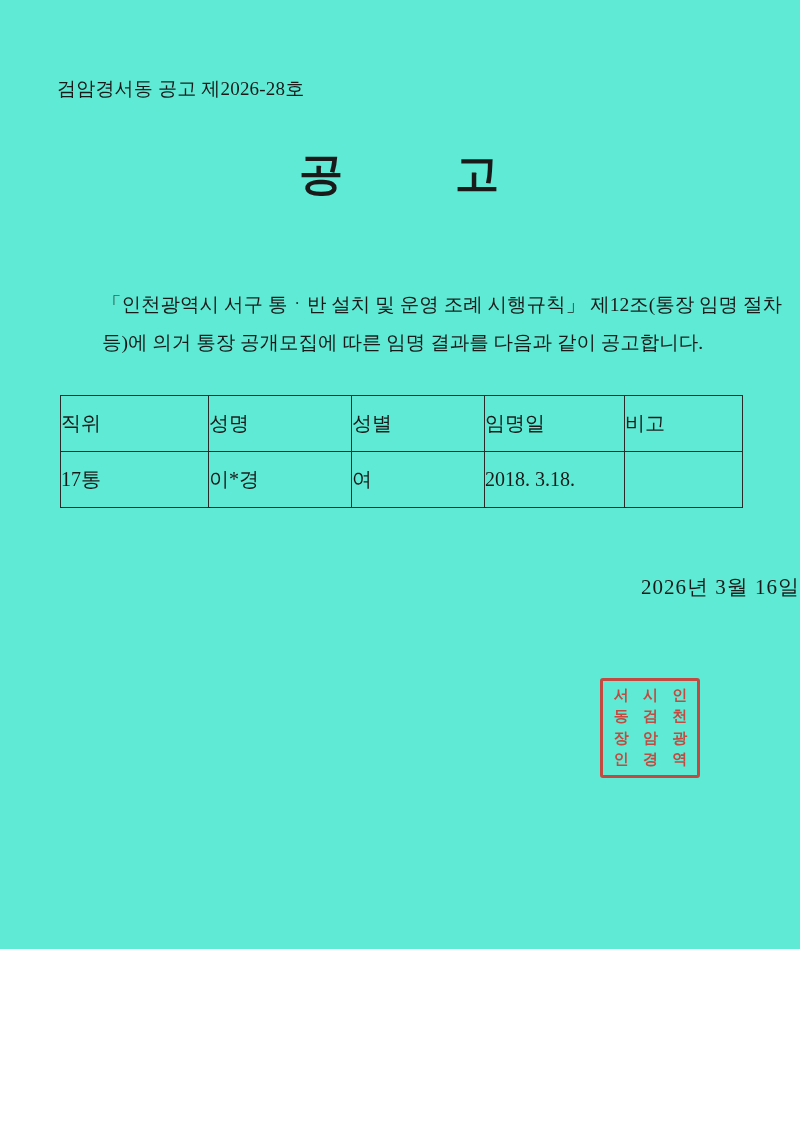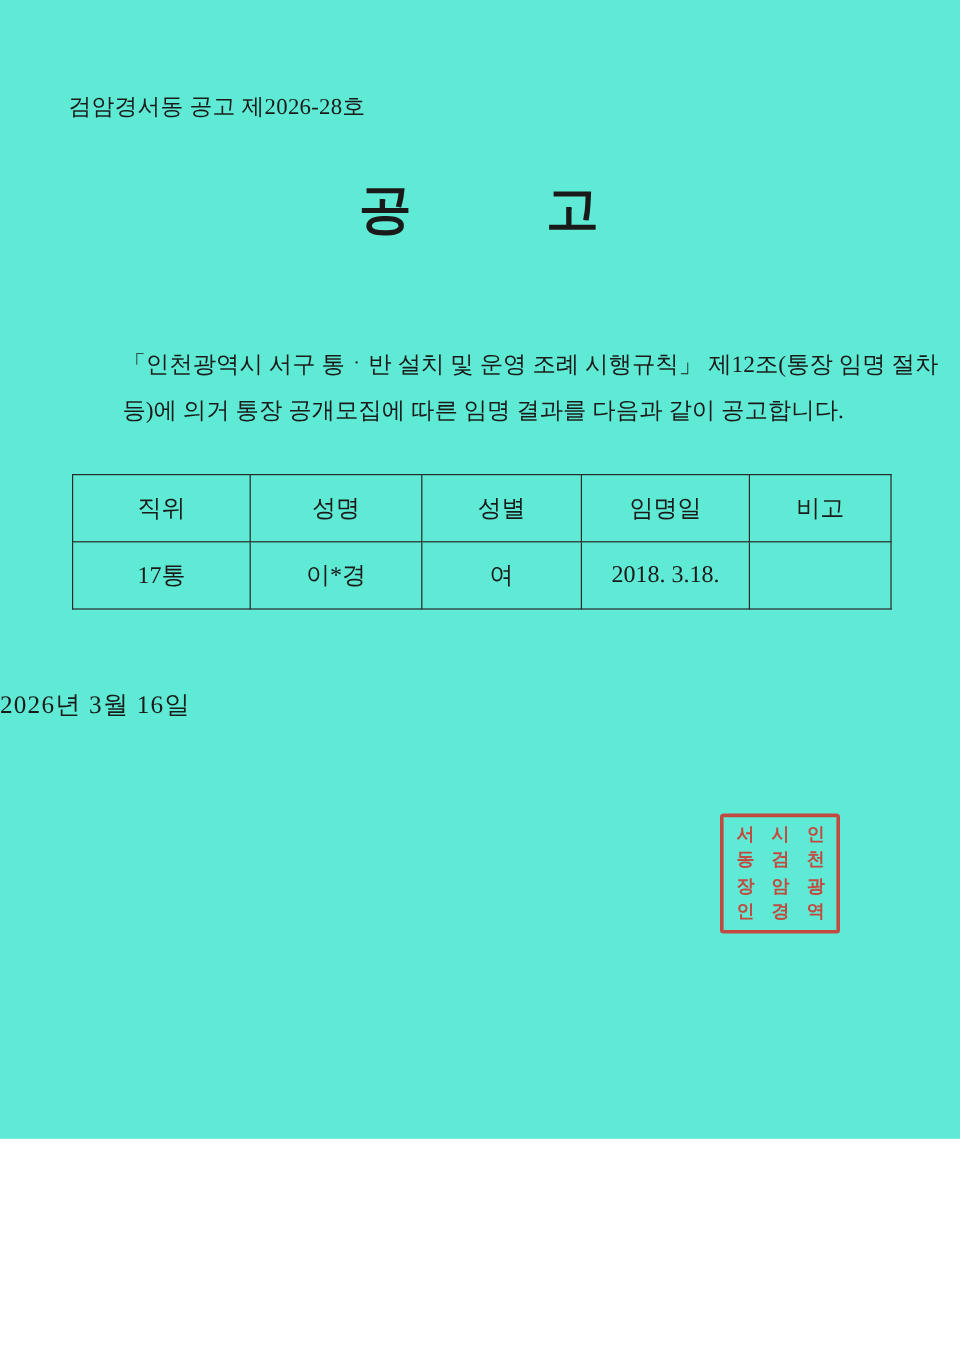--- a/index.html
+++ b/index.html
@@ -59,37 +59,37 @@
     left: 60px;
     top: 395px;
     width: 682px;
     border-collapse: collapse;
     table-layout: fixed;
   }
   table.result-table th,
   table.result-table td {
     border: 1.3px solid #2a2a2a;
     height: 55px;
-    text-align: center;
+    text-align: left;
     vertical-align: middle;
     font-size: 20px;
     font-weight: 400;
     padding: 0;
   }
   table.result-table col.c1 { width: 148px; }
   table.result-table col.c2 { width: 143px; }
   table.result-table col.c3 { width: 133px; }
   table.result-table col.c4 { width: 140px; }
   table.result-table col.c5 { width: 118px; }
   .date-line {
     position: absolute;
     left: 0;
     right: 0;
     top: 573px;
-    text-align: left;
+    text-align: right;
     font-size: 21px;
     letter-spacing: 1px;
   }
   .signature {
     position: absolute;
     left: 0;
     right: 0;
     top: 700px;
     text-align: center;
     font-size: 31px;

